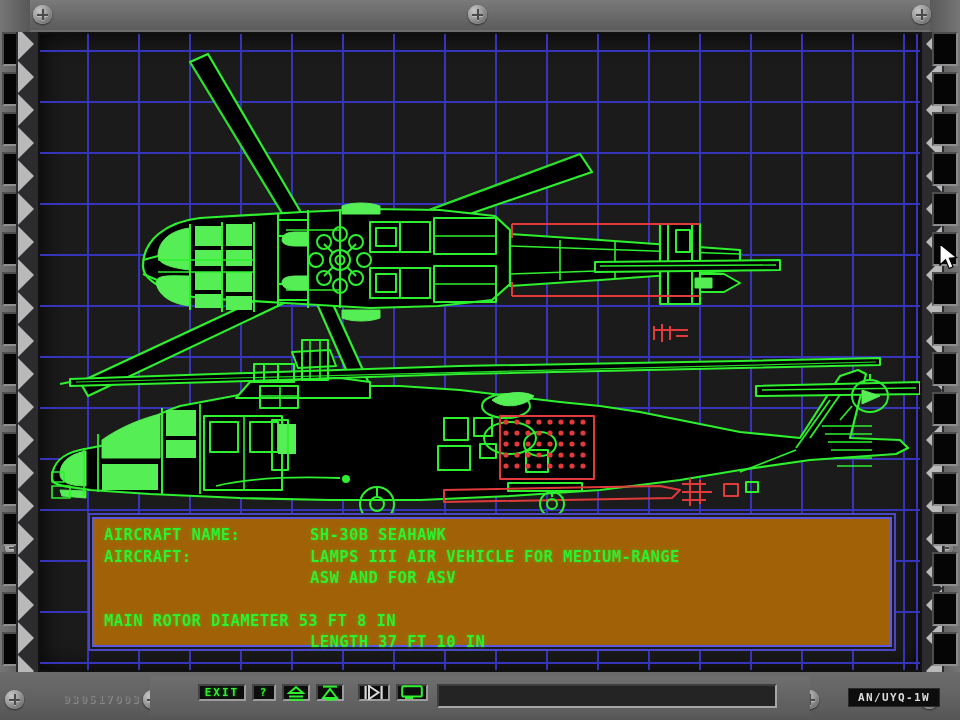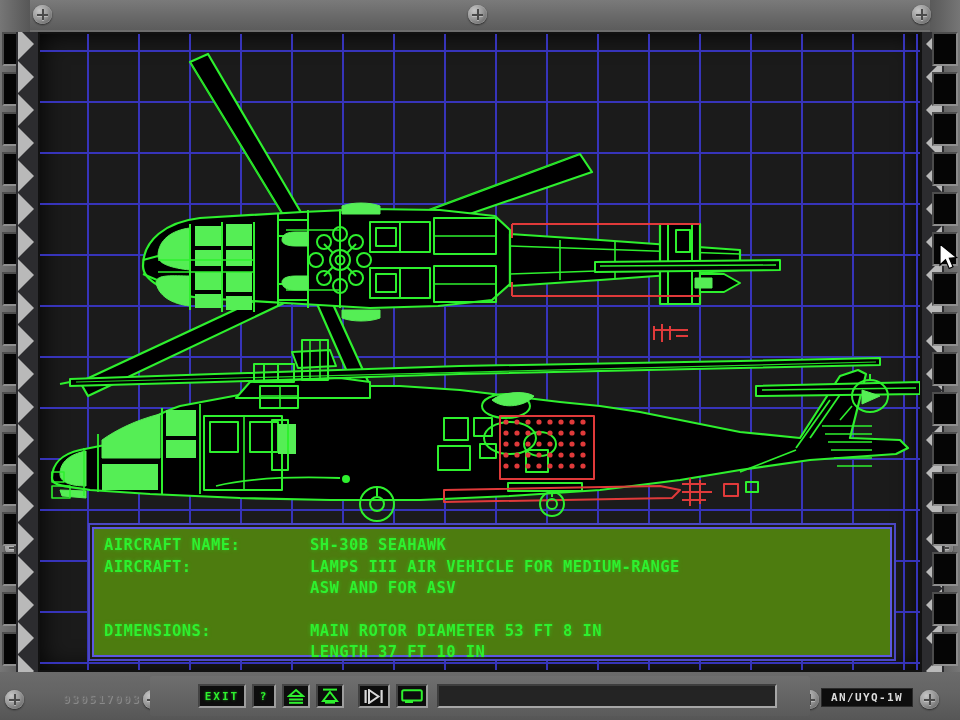--- a/index.html
+++ b/index.html
@@ -57,46 +57,46 @@
     box-shadow:inset 0 0 26px rgba(0,0,0,.95);}
   .grid{position:absolute;left:0;top:0;width:100%;height:100%;
     background-image:
       repeating-linear-gradient(90deg,#3a37c8 0 2px,transparent 2px 51px),
       repeating-linear-gradient(0deg,#3a37c8 0 2px,transparent 2px 51px);
     background-position:-4px -6px;opacity:.92;}
   #art{position:absolute;left:0;top:0;}
 
   
   #infopanel{position:absolute;left:52px;top:483px;width:800px;height:130px;
-    background:#4d7c0f;
+    background:#a16207;
     border:2px solid #5c58e0;
     box-shadow:0 0 0 2px #1b1b1b, 0 0 0 4px #4b47c4;
-    box-sizing:border-box;padding:6px 0 0 10px;margin-top:10px;}
+    box-sizing:border-box;padding:6px 0 0 10px;}
   .ln{display:flex;color:#2ef02e;font-size:15.5px;line-height:21.5px;
     font-weight:bold;letter-spacing:.4px;white-space:pre;
     text-shadow:0 0 4px rgba(40,240,40,.45);}
   .lbl{width:206px;flex:none;}
   .val{flex:1;}
   .spacer{height:21px;}
 
   
   .tb-plate{position:absolute;left:150px;top:676px;width:660px;height:40px;
     background:linear-gradient(180deg,#6f6f6f,#5b5b5b);border-radius:3px;}
-  .btn{position:absolute;top:684px;height:24px;
+  .btn{position:absolute;top:684px;height:17px;
     background:#0d0d0d;
     border:2px solid;border-color:#444 #9d9d9d #9d9d9d #444;
     box-sizing:border-box;cursor:pointer;
     display:flex;align-items:center;justify-content:center;}
   .btn-label{color:#2ef02e;font-size:11px;font-weight:bold;letter-spacing:2px;
     text-shadow:0 0 3px rgba(40,240,40,.5);}
   .btn svg{display:block;}
   #msgfield{position:absolute;left:437px;top:684px;width:340px;height:24px;
     background:#242424;border:2px solid;border-color:#3e3e3e #a6a6a6 #a6a6a6 #3e3e3e;
     box-sizing:border-box;}
-  #statusbox{position:absolute;left:821px;top:688px;width:92px;height:19px;
+  #statusbox{position:absolute;left:848px;top:688px;width:92px;height:19px;
     background:#0d0d0d;border:1px solid #2a2a2a;box-sizing:border-box;
     display:flex;align-items:center;justify-content:center;}
   #statusbox span{color:#dcdcdc;font-size:11px;font-weight:bold;letter-spacing:1.4px;}
   #serial{position:absolute;left:46px;top:692px;width:112px;height:16px;
     font-size:11px;letter-spacing:2px;font-weight:bold;color:#666;
     text-shadow:1px 1px 0 #8a8a8a;line-height:16px;text-align:center;}
 
   
   #cursor{position:absolute;left:938px;top:243px;width:22px;height:30px;
     pointer-events:none;}
@@ -419,21 +419,20 @@
       <div class="ln">
         <span class="lbl">AIRCRAFT:</span>
         <span class="val">LAMPS III AIR VEHICLE FOR MEDIUM-RANGE</span>
       </div>
       <div class="ln">
         <span class="lbl"></span>
         <span class="val">ASW AND FOR ASV</span>
       </div>
       <div class="spacer"></div>
       <div class="ln">
-        <span class="lbl">DIMENSIONS:</span>
         <span class="val">MAIN ROTOR DIAMETER 53 FT 8 IN</span>
       </div>
       <div class="ln">
         <span class="lbl"></span>
       </div>
       <div class="ln">
         <span class="lbl"></span>
         <span class="val">LENGTH 37 FT 10 IN</span>
       </div>
     </div>

